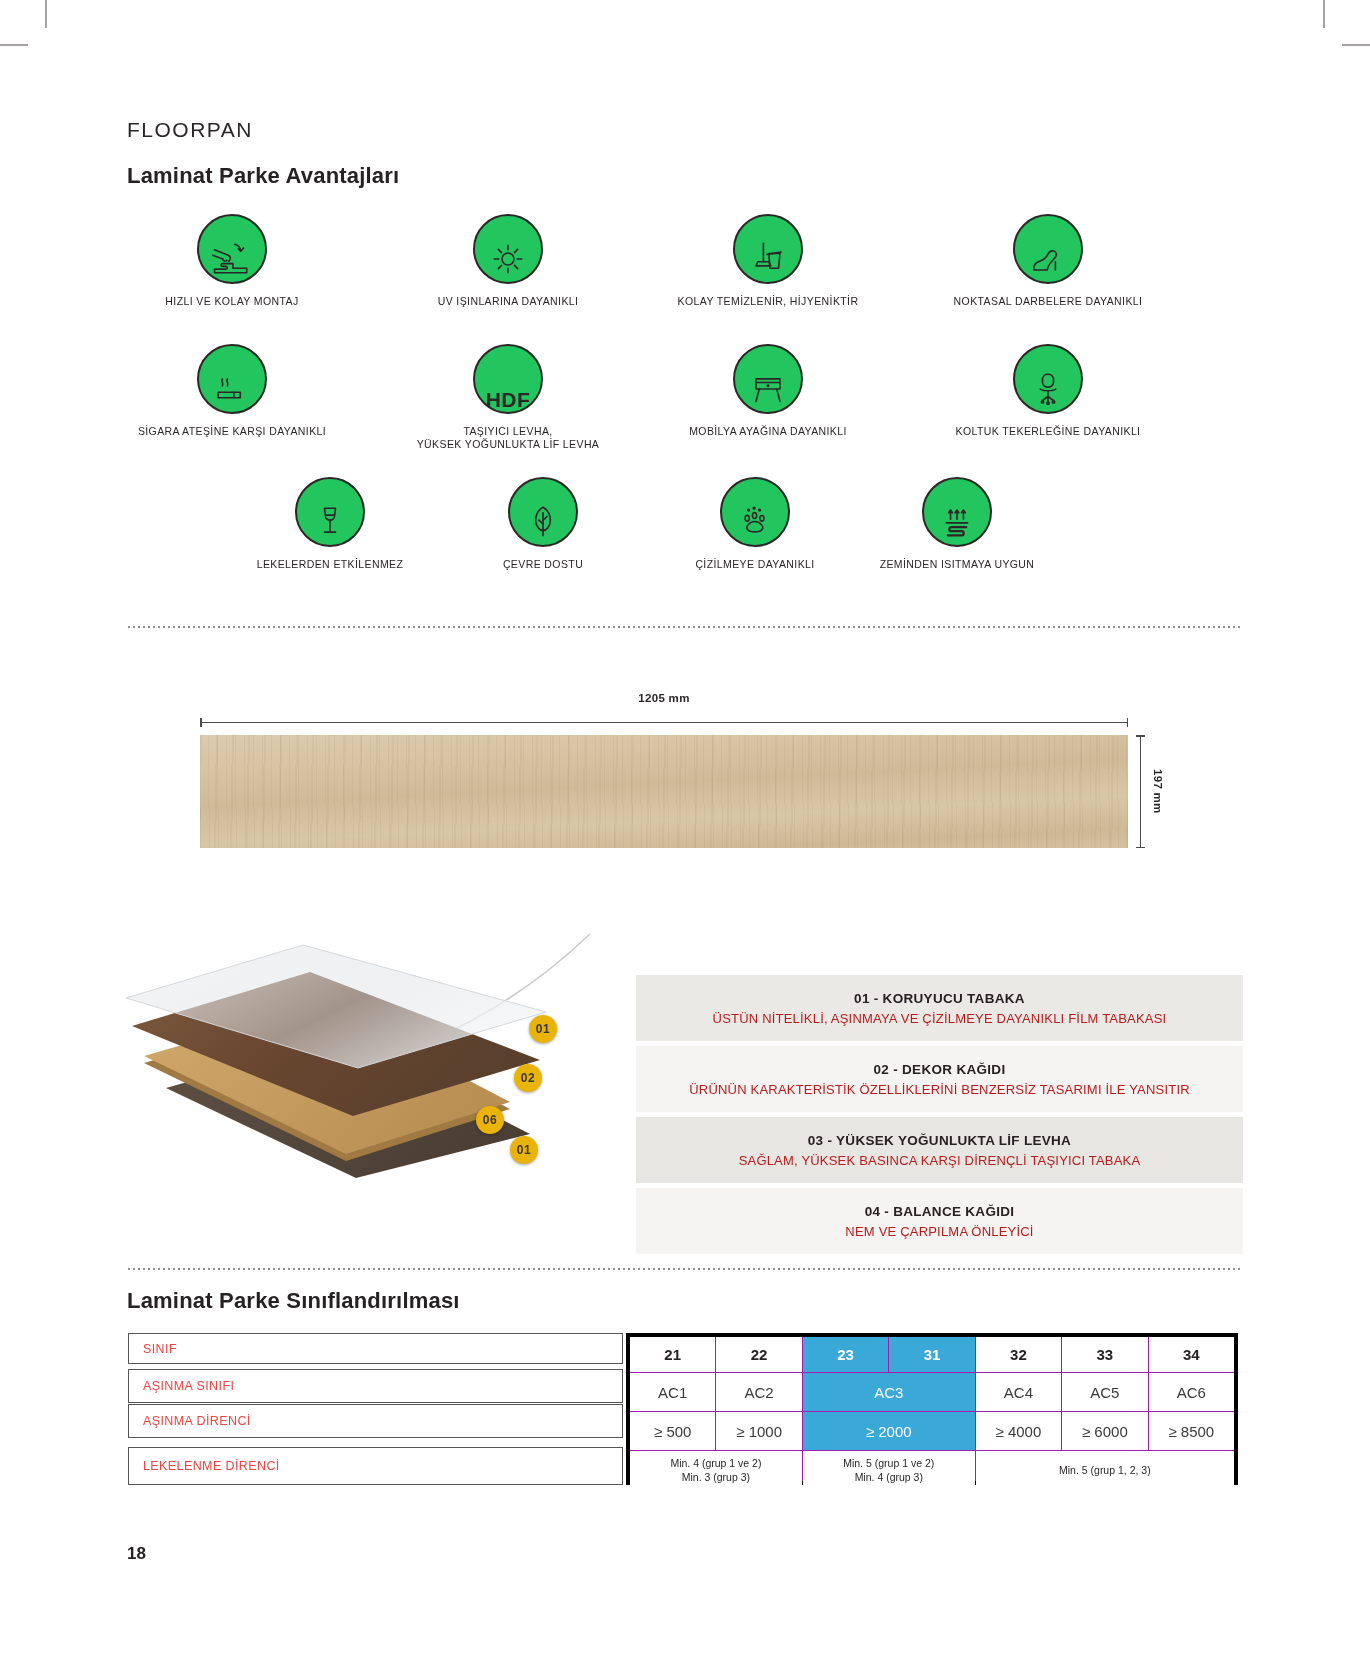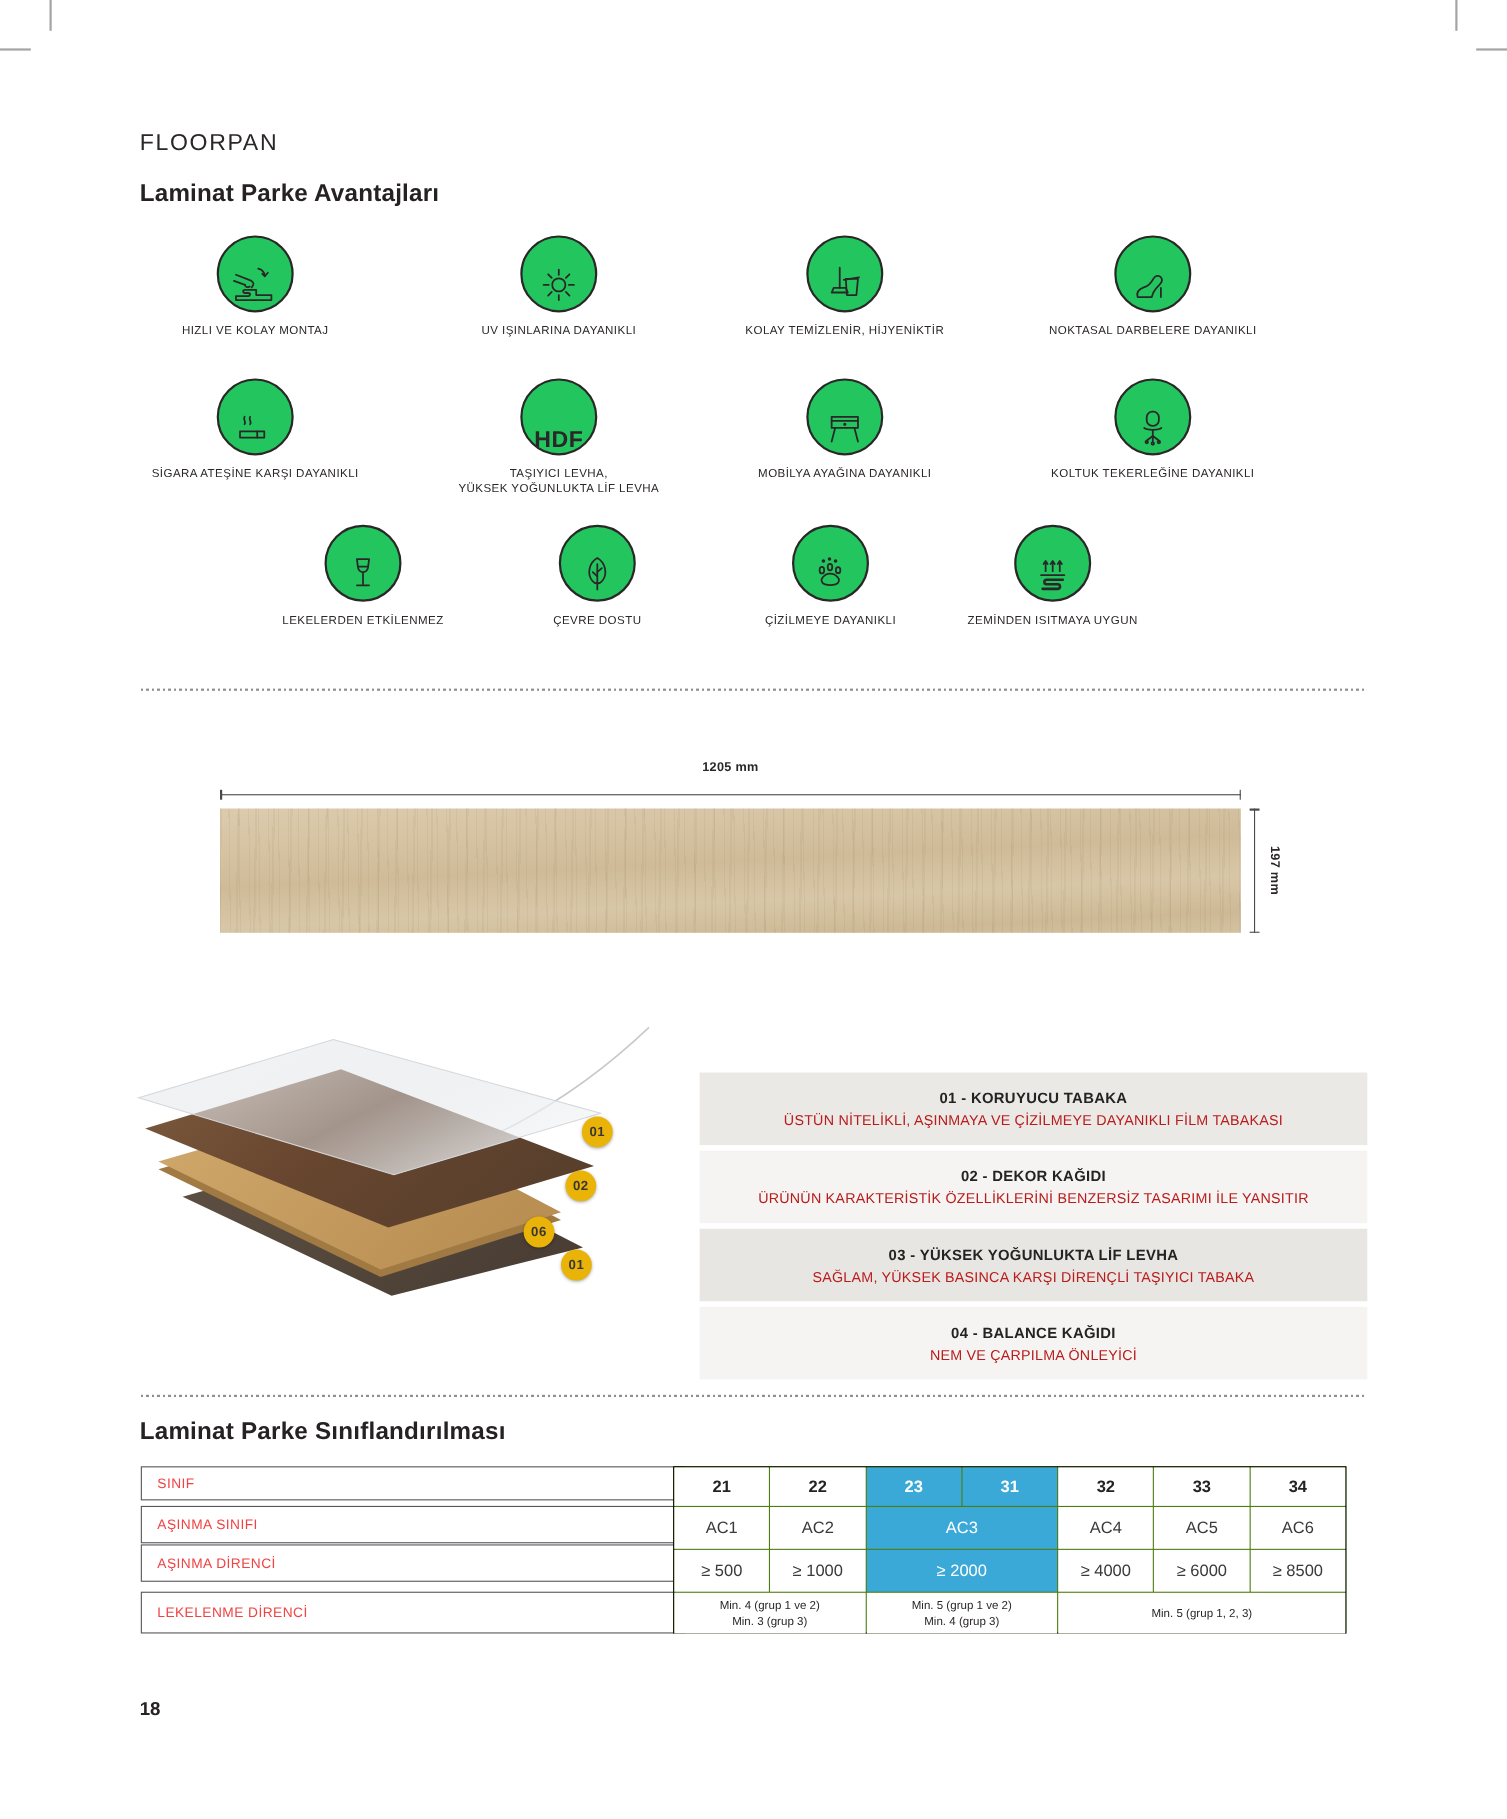--- a/index.html
+++ b/index.html
@@ -48,22 +48,22 @@
     align-items:center;justify-content:center;text-align:center;margin-top:20px;}
   .lblock .bt{font-size:13.5px;font-weight:700;color:#262223;letter-spacing:.3px;line-height:20px;}
   .lblock .bd{font-size:13px;color:#b91c1c;letter-spacing:.2px;line-height:19px;}
 
   
   .cls-wrap{position:absolute;left:128px;top:1333px;width:1117px;height:152px;}
   .cls-left{position:absolute;left:0;top:0;width:497px;height:152px;}
   .cls-left .lab{position:absolute;left:0;width:495px;border:1px solid #55565a;background:#fff;
     display:flex;align-items:center;padding-left:14px;box-sizing:border-box;
     font-size:12.5px;letter-spacing:.4px;color:#ef4444;}
-  .cls-grid{position:absolute;left:484px;top:0;width:612px;height:152px;box-sizing:border-box;
-    border:1px solid #000000;background:#4d7c0f;display:grid;
+  .cls-grid{position:absolute;left:498px;top:0;width:612px;height:152px;box-sizing:border-box;
+    border:4px solid #000000;background:#a21caf;display:grid;
     grid-template-columns:repeat(7,1fr);grid-template-rows:35px 38px 38px 37px;gap:1px;}
   .cls-grid .c{background:#fff;display:flex;align-items:center;justify-content:center;
     font-size:15px;color:#3c393a;text-align:center;}
   .cls-grid .hd{font-weight:700;font-size:15px;color:#262223;}
   .cls-grid .hl{background:#3aa9d8;color:#fff;}
   .cls-grid .sp2{grid-column:span 2;}
   .cls-grid .sp3{grid-column:span 3;}
   .cls-grid .sm{font-size:10.5px;line-height:14px;white-space:pre-line;color:#2b2728;}
   .pagenum{position:absolute;left:127px;top:1544px;font-size:17px;font-weight:700;color:#262223;}
 

